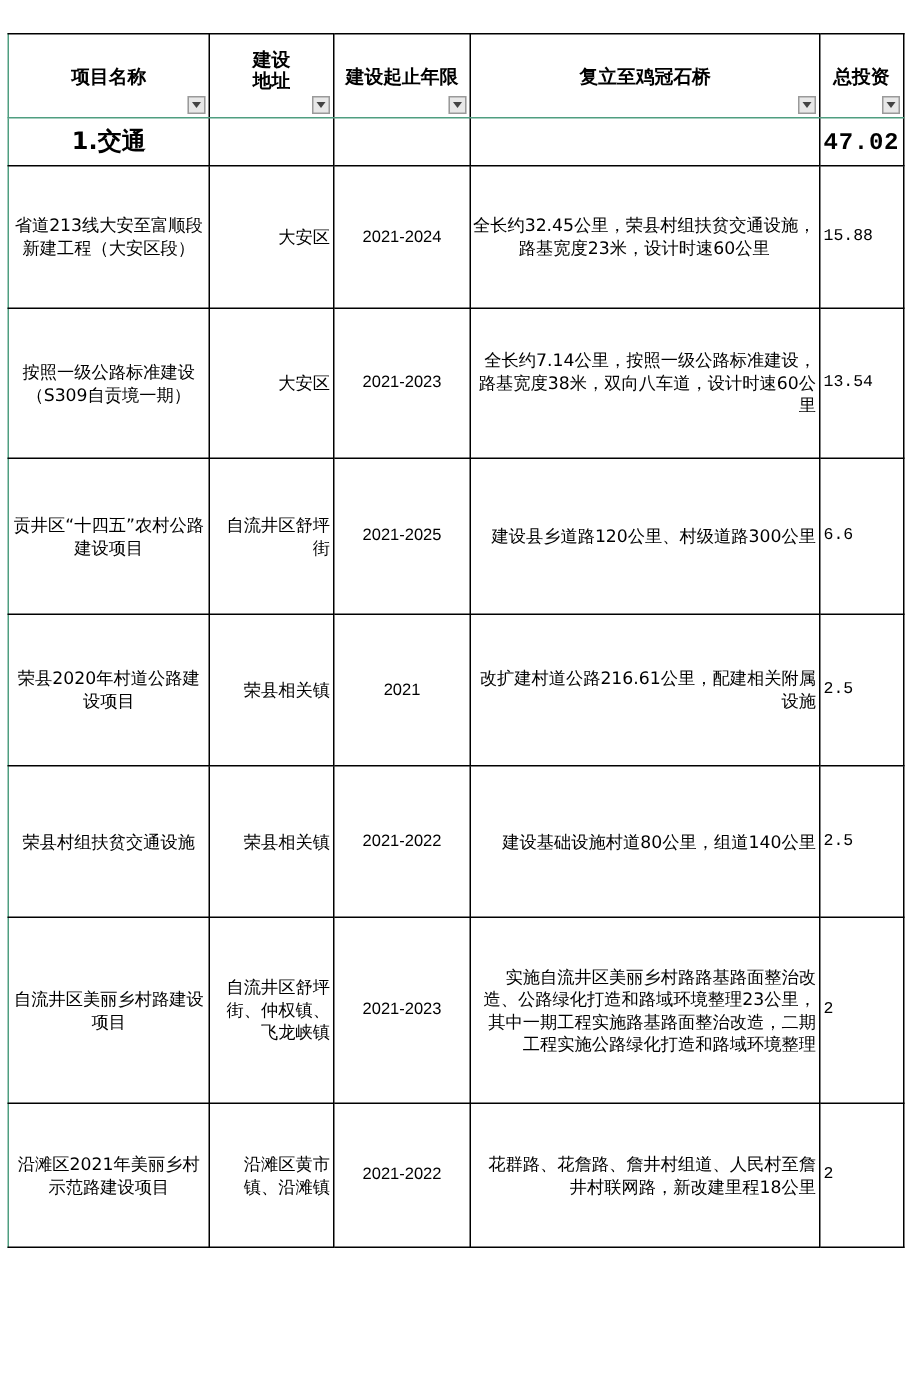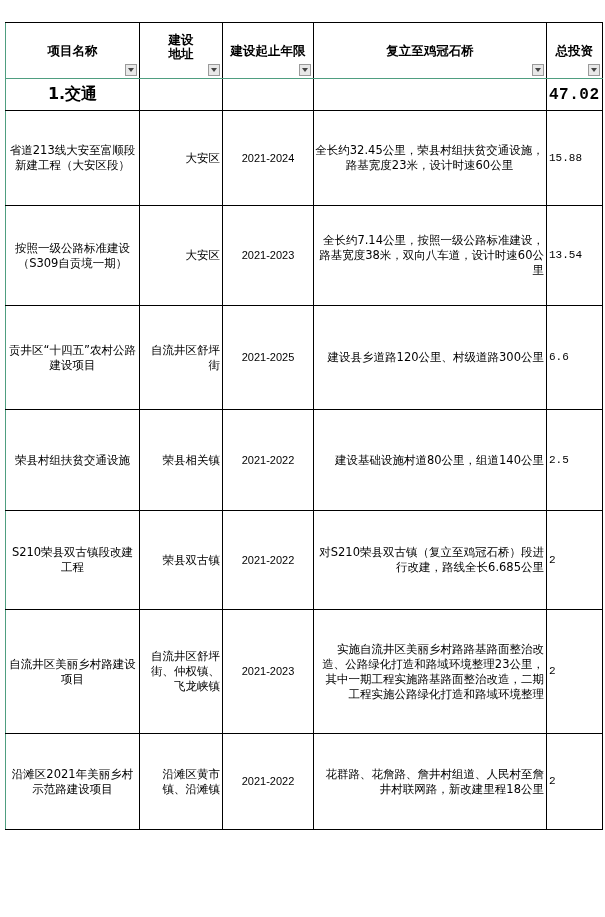--- a/index.html
+++ b/index.html
@@ -82,32 +82,32 @@
     <td class="c-total">13.54</td>
   </tr>
   <tr class="row" style="height:104px">
     <td class="first c-name">贡井区“十四五”农村公路建设项目</td>
     <td class="c-addr">自流井区舒坪街</td>
     <td class="c-years">2021-2025</td>
     <td class="c-content">建设县乡道路120公里、村级道路300公里</td>
     <td class="c-total">6.6</td>
   </tr>
   <tr class="row" style="height:101px">
+    <td class="first c-name">荣县2020年村道公路建设项目</td>
+    <td class="c-addr">荣县相关镇</td>
+    <td class="c-years">2021</td>
+    <td class="c-content">改扩建村道公路216.61公里，配建相关附属设施</td>
+    <td class="c-total">2.5</td>
+  </tr>
+  <tr class="row" style="height:101px">
     <td class="first c-name">荣县村组扶贫交通设施</td>
     <td class="c-addr">荣县相关镇</td>
     <td class="c-years">2021-2022</td>
     <td class="c-content">建设基础设施村道80公里，组道140公里</td>
     <td class="c-total">2.5</td>
-  </tr>
-  <tr class="row" style="height:99px">
-    <td class="first c-name">S210荣县双古镇段改建工程</td>
-    <td class="c-addr">荣县双古镇</td>
-    <td class="c-years">2021-2022</td>
-    <td class="c-content">对S210荣县双古镇（复立至鸡冠石桥）段进行改建，路线全长6.685公里</td>
-    <td class="c-total">2</td>
   </tr>
   <tr class="row" style="height:124px">
     <td class="first c-name">自流井区美丽乡村路建设项目</td>
     <td class="c-addr">自流井区舒坪街、仲权镇、飞龙峡镇</td>
     <td class="c-years">2021-2023</td>
     <td class="c-content">实施自流井区美丽乡村路路基路面整治改造、公路绿化打造和路域环境整理23公里，其中一期工程实施路基路面整治改造，二期工程实施公路绿化打造和路域环境整理</td>
     <td class="c-total">2</td>
   </tr>
   <tr class="row" style="height:96px">
     <td class="first c-name">沿滩区2021年美丽乡村示范路建设项目</td>

